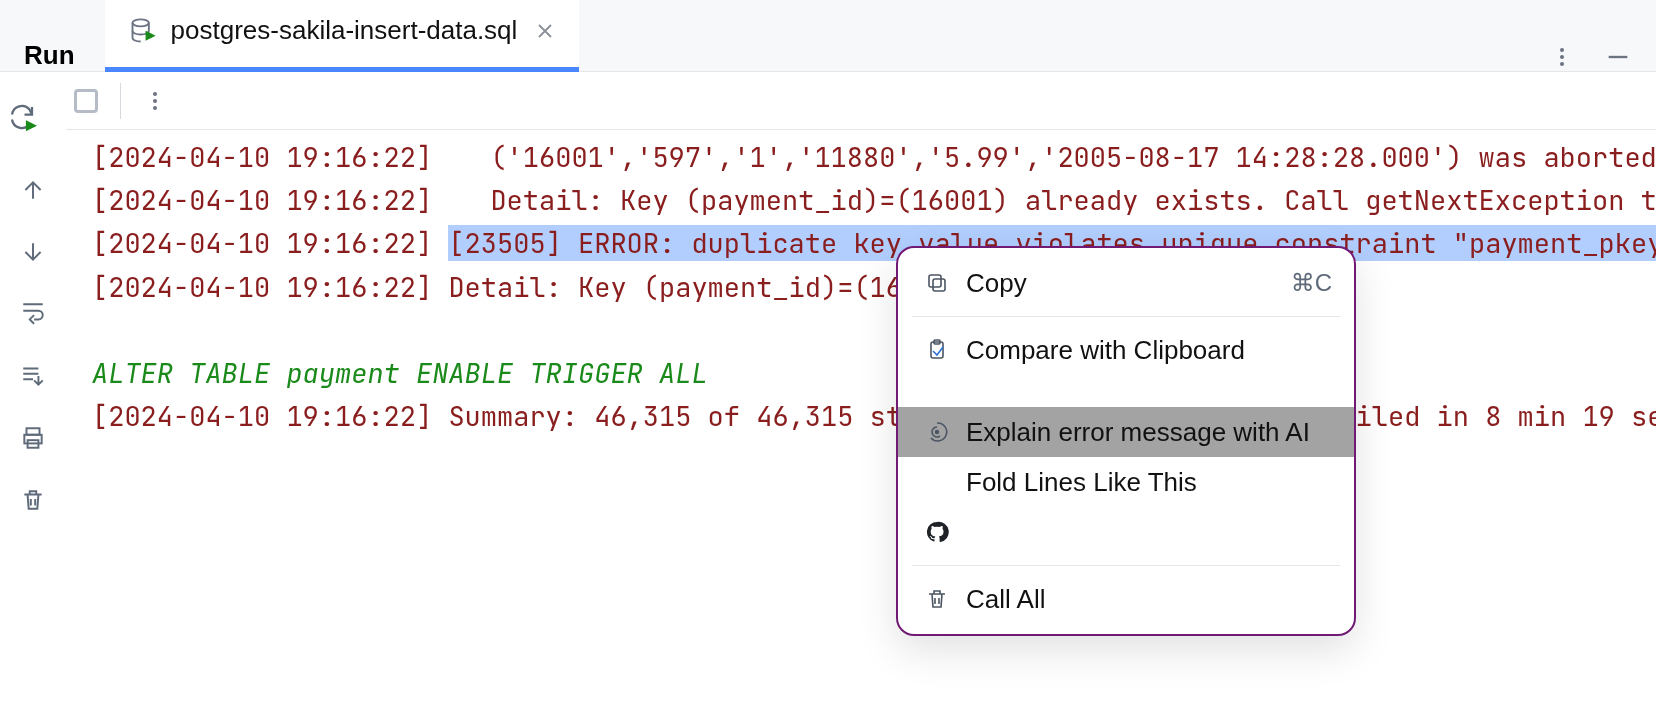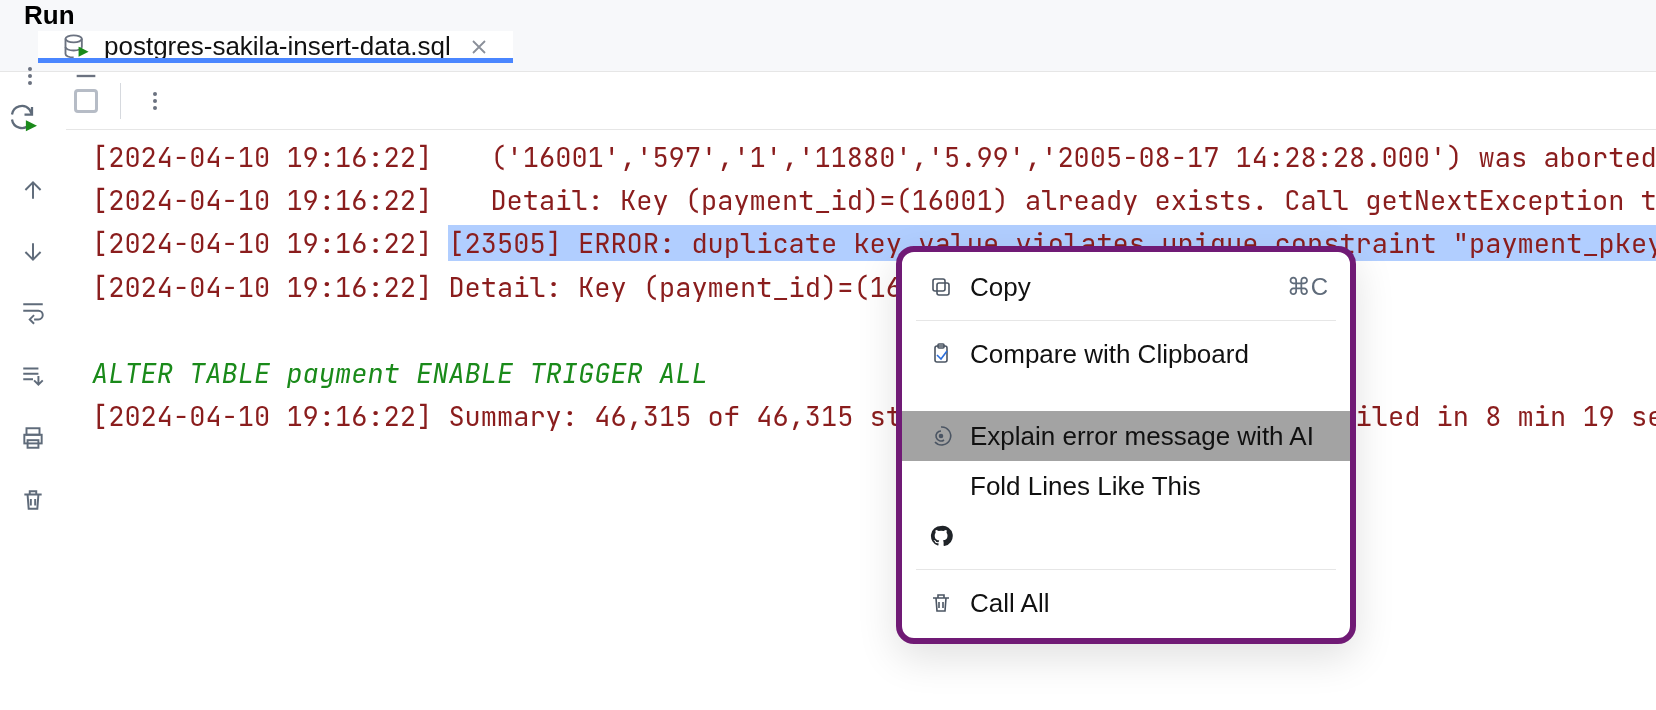--- a/index.html
+++ b/index.html
@@ -1,22 +1,22 @@
 <!DOCTYPE html>
 <html><head>
 <meta charset="utf-8">
 <style>
   * { box-sizing: border-box; margin: 0; padding: 0; }
   html, body { width: 1656px; height: 710px; font-family: -apple-system, "Segoe UI", Helvetica, Arial, sans-serif; background: #fff; overflow: hidden; }
   body { position: relative; }
 
   
   .header {
-    display: flex; align-items: flex-start; height: 72px;
-    border-bottom: 1px solid #e6e6e6; background: #f7f8fa; padding: 0 18px; flex-direction: column;
+    display: flex; align-items: flex-end; height: 72px;
+    border-bottom: 1px solid #e6e6e6; background: #f7f8fa; padding: 0 18px;
   }
   .run-label { font-size: 26px; font-weight: 600; padding: 0 10px 0 6px; color: #000; }
   .tab {
     display: flex; align-items: center; height: 81px; padding: 0 24px;
     background: #fff; position: relative; margin-left: 20px;
   }
   .tab-underline { position: absolute; left: 0; right: 0; bottom: -1px; height: 5px; background: #4a86ff; }
   .tab-icon { margin-right: 14px; display:flex; }
   .tab-label { font-size: 26px; color: #111; }
   .tab-close { margin-left: 18px; display:flex; color:#6b7280; }
@@ -51,21 +51,21 @@
   }
   .c-red, .c-red span { color: #8a1d1d; }
   .c-green, .c-green span { color: #1a8a1a; font-style: italic; }
   .c-black { color: #000; }
   .sel { background: #b1ceff; }
   .indent { display:inline-block; width: 42px; }
 
   
   .ctx {
     position: absolute; left: 896px; top: 246px; width: 460px;
-    background: #fff; border: 6px solid #701a75; border-radius: 18px;
+    background: #fff; border: 2px solid #701a75; border-radius: 18px;
     box-shadow: 0 14px 40px rgba(0,0,0,0.12);
     padding: 10px 0;
   }
   .ctx-item {
     display: flex; align-items: center; height: 50px; padding: 0 22px;
     font-size: 26px; color: #111;
   }
   .ctx-item.highlighted { background: #a3a3a3; margin-top: 32px; }
   .ctx-icon { width: 34px; display:flex; justify-content:center; margin-right: 12px; color:#4b5563;}
   .ctx-label { flex: 1; }

